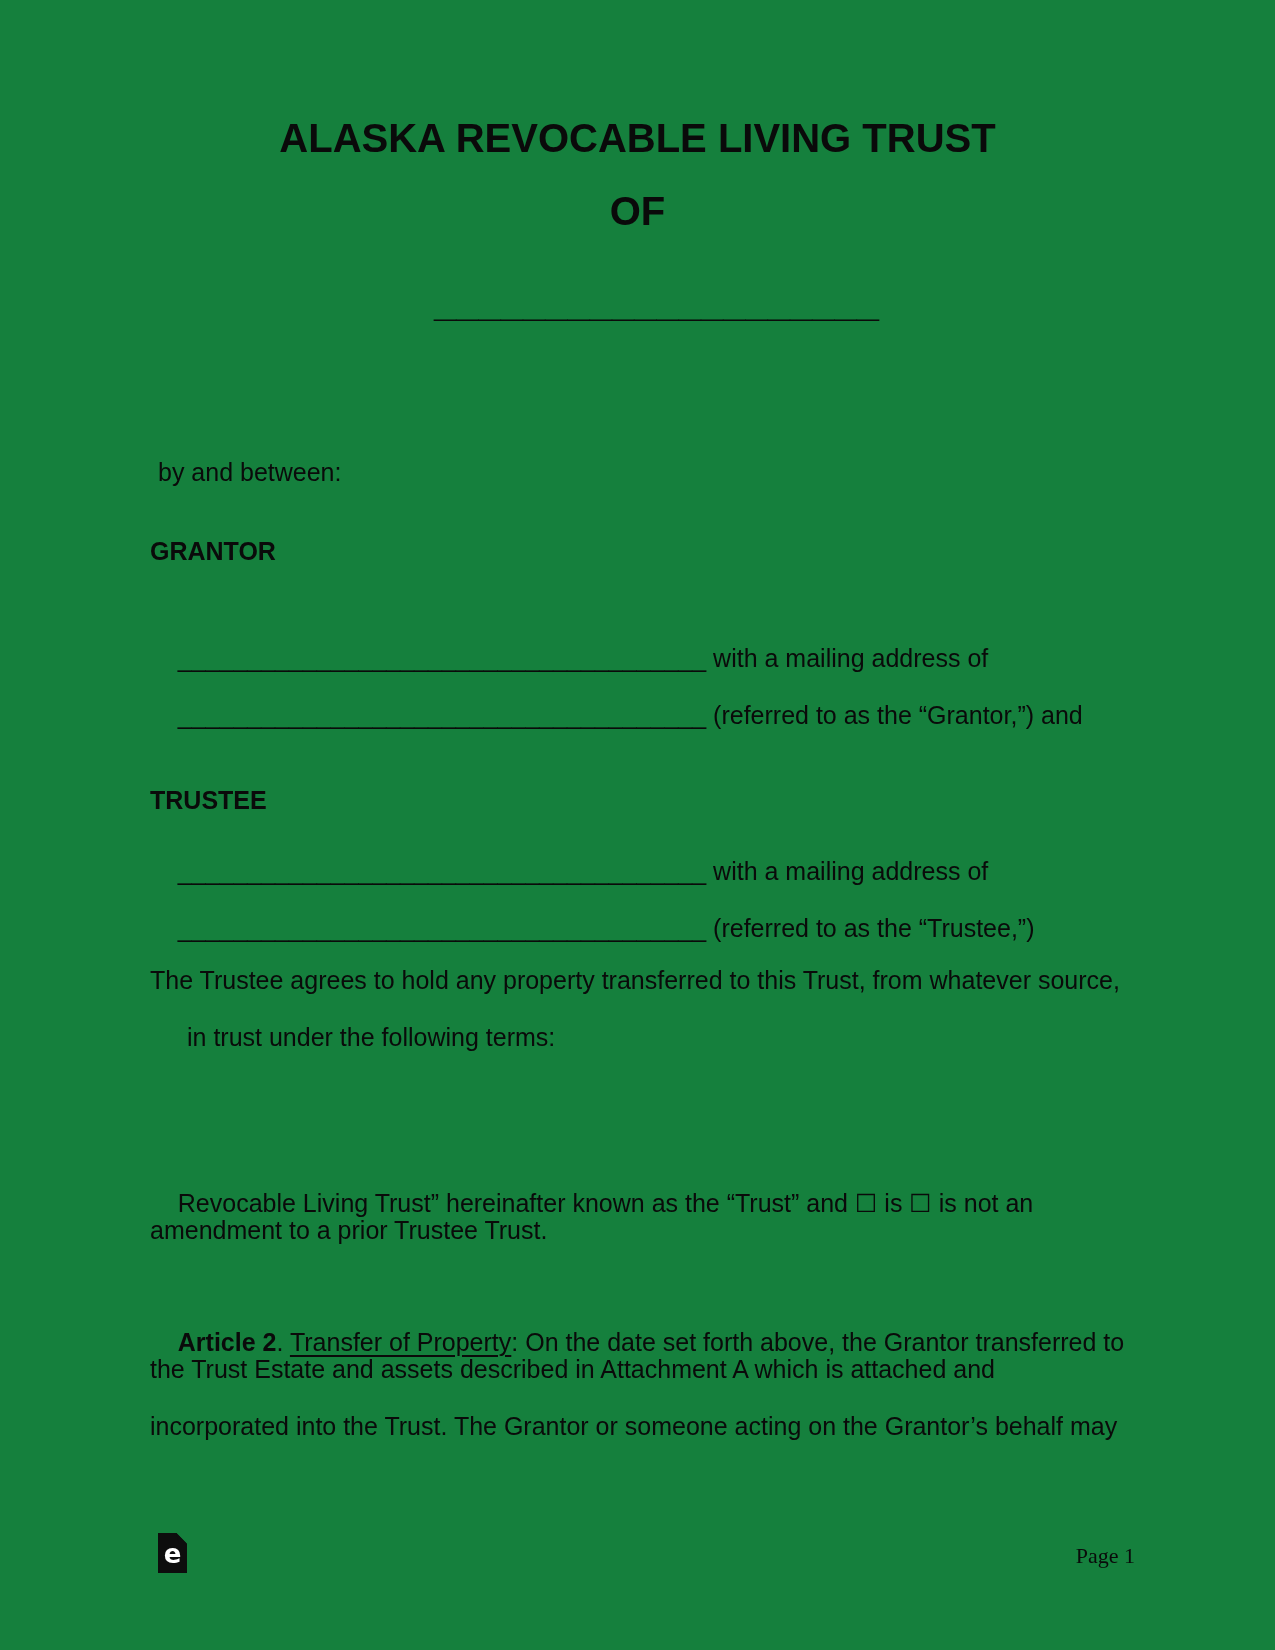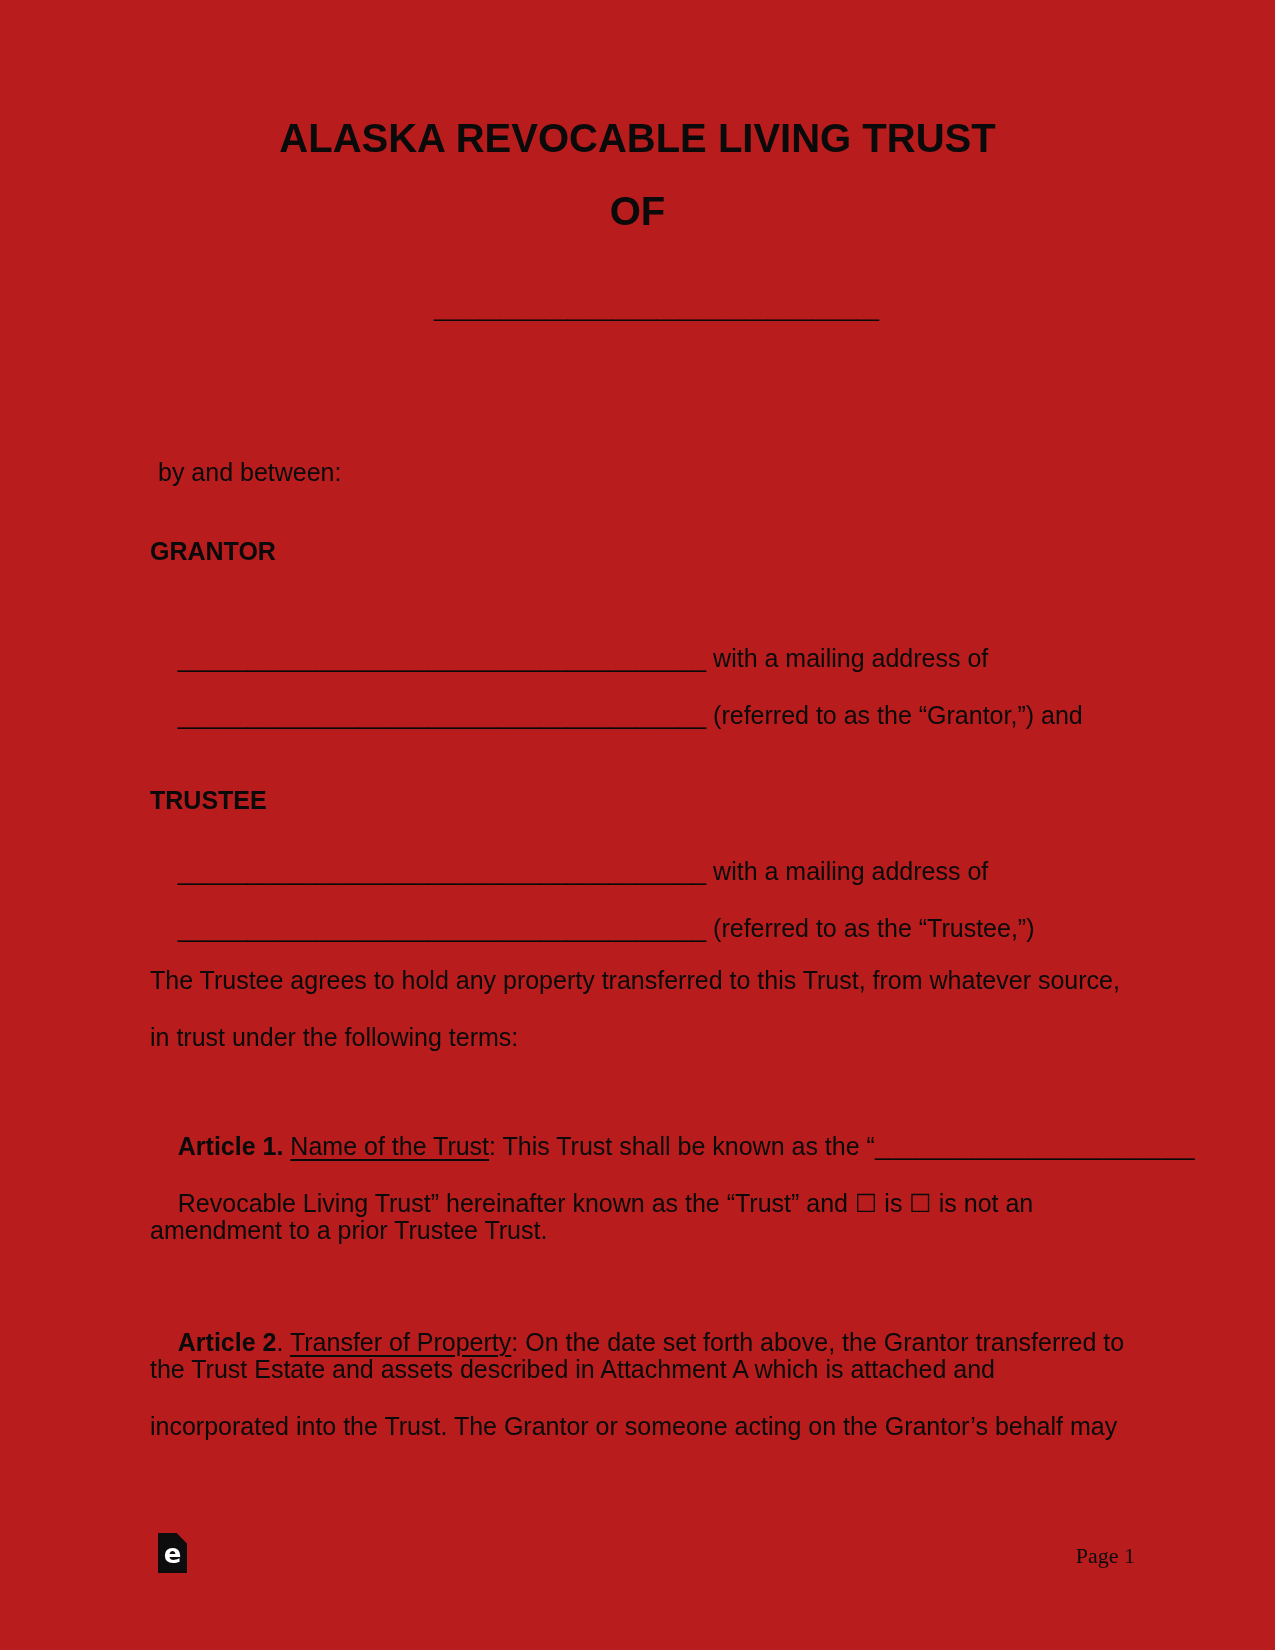--- a/index.html
+++ b/index.html
@@ -1,19 +1,19 @@
 <!DOCTYPE html>
 <html><head>
 <meta charset="utf-8">
 <style>
   html,body{margin:0;padding:0;background:#ffffff;}
   .sheet{
     position:relative;
     width:1275px;height:1650px;
-    background:#b91c1c;
+    background:#15803d;
     font-family:"Liberation Sans","DejaVu Sans",sans-serif;
     color:#0a0a0a;
     overflow:hidden;
   }
   .line{
     position:absolute;
     left:150px;
     white-space:pre;
     font-size:25px;
     line-height:30px;
@@ -41,21 +41,21 @@
   .y-titleblank{top:278px;padding-left:19px;}
   .y-intro1{top:400px;}
   .y-intro2{top:457px;margin-left:8px;}
   .y-grantorh{top:536px;}
   .y-grantor1{top:613px;}
   .y-grantor2{top:670px;}
   .y-trusteeh{top:749px;margin-top:36px;}
   .y-trustee1{top:826px;}
   .y-trustee2{top:883px;}
   .y-terms1{top:965px;}
-  .y-terms2{top:1022px;}
+  .y-terms2{top:1022px;margin-left:37px;}
   .y-art1l1{top:1101px;}
   .y-art1l2{top:1158px;}
   .y-art1l3{top:1215px;}
   .y-art2l1{top:1297px;}
   .y-art2l2{top:1354px;}
   .y-art2l3{top:1411px;}
 
   
   .page-num{
     position:absolute;
@@ -124,23 +124,20 @@
   <div class="line y-trustee1">
     <span>______________________________________</span><span> with a mailing address of</span>
   </div>
   <div class="line y-trustee2">
     <span>______________________________________</span><span> (referred to as the “Trustee,”)</span>
   </div>
 
   <div class="line y-terms1">The Trustee agrees to hold any property transferred to this Trust, from whatever source,</div>
   <div class="line y-terms2">in trust under the following terms:</div>
 
-  <div class="line y-art1l1">
-    <span class="bold">Article 1. </span><span class="ul">Name of the Trust</span><span>: This Trust shall be known as the “</span><span>_______________________</span>
-  </div>
   <div class="line y-art1l2">
     <span>Revocable Living Trust” hereinafter known as the “Trust” and </span><span>☐</span><span> is </span><span>☐</span><span> is not an</span>
   </div>
   <div class="line y-art1l3">amendment to a prior Trustee Trust.</div>
 
   <div class="line y-art2l1">
     <span class="bold">Article 2</span><span>. </span><span class="ul">Transfer of Property</span><span>: On the date set forth above, the Grantor transferred to</span>
   </div>
   <div class="line y-art2l2">the Trust Estate and assets described in Attachment A which is attached and</div>
   <div class="line y-art2l3">incorporated into the Trust. The Grantor or someone acting on the Grantor’s behalf may</div>

